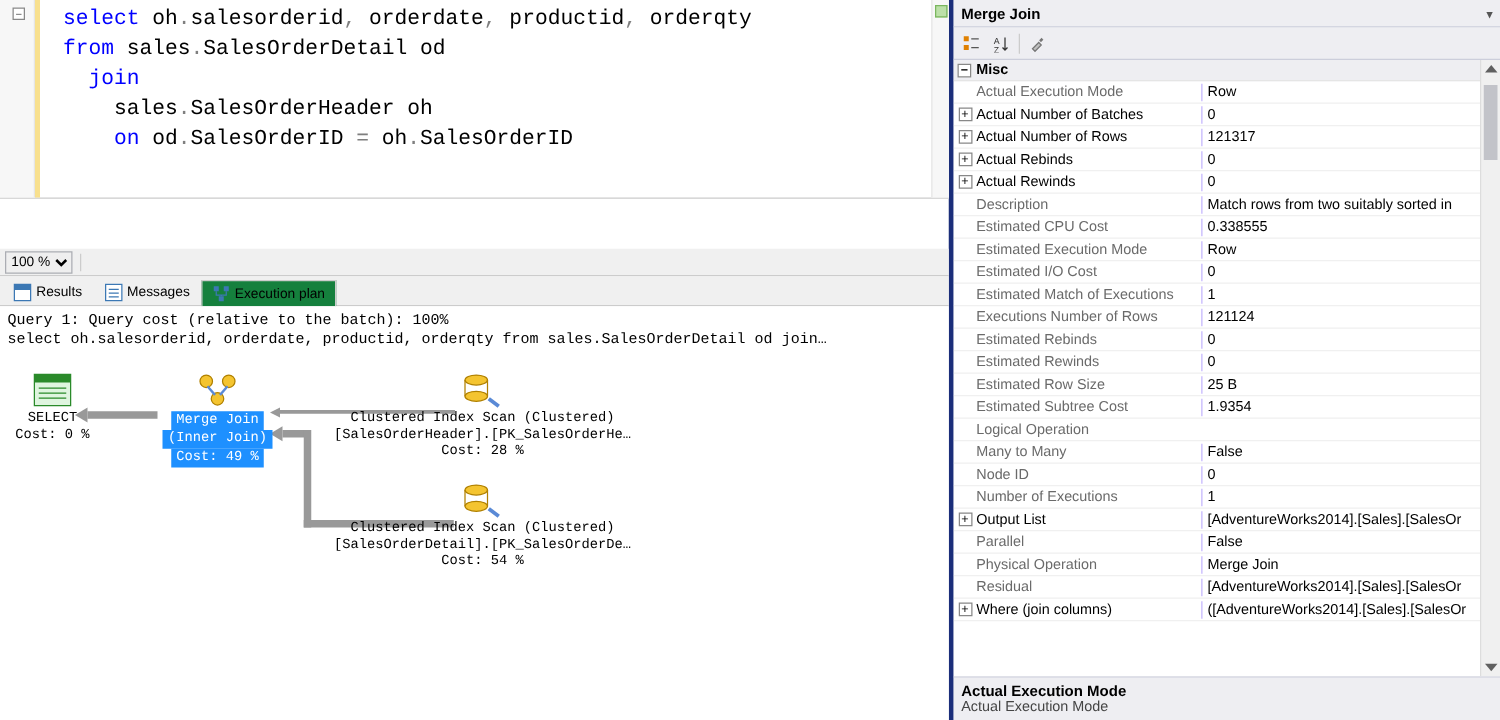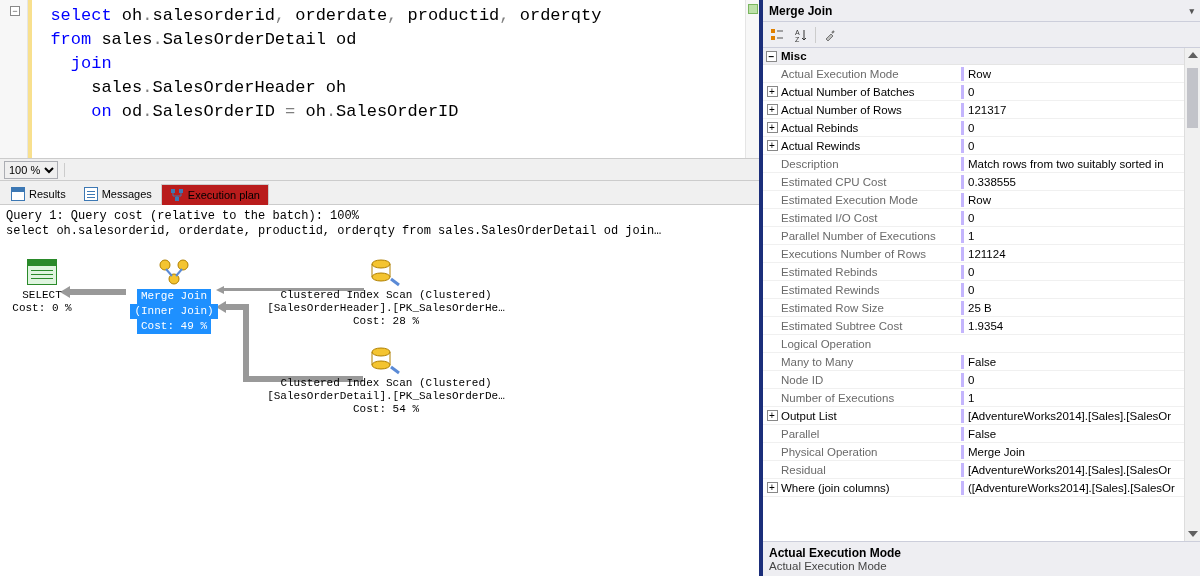--- a/index.html
+++ b/index.html
@@ -12,28 +12,28 @@
   .gutter { width: 28px; background: #f7f7f7; border-right: 1px solid #e5e5e5; height: 158px; position: relative; }
   .gutter-mark { position: absolute; top: 6px; left: 10px; width: 10px; height: 10px; border: 1px solid #888; font-size: 9px; line-height: 8px; text-align: center; color: #555; background: #fff; }
   .code-area { flex: 1; padding: 4px 2px; font-family: Consolas, "Courier New", monospace; font-size: 17px; line-height: 24px; white-space: pre; position: relative; }
   .code-area .kw { color: #0000ff; }
   .code-area .op { color: #7f7f7f; }
   .right-gutter { width: 14px; background: #f7f7f7; border-left: 1px solid #e5e5e5; position: relative; }
   .right-gutter .tick { position: absolute; top: 4px; left: 2px; width: 10px; height: 10px; background: #bce0a8; border: 1px solid #7ab65e; }
   .yellow-bar { position: absolute; left: 28px; top: 0; width: 4px; height: 158px; background: #f8e08e; }
 
   
-  .zoom-bar { height: 22px; background: #f0f0f0; border-bottom: 1px solid #ccc; display: flex; align-items: center; padding: 0 4px; gap: 4px; }
+  .zoom-bar { height: 22px; background: #f0f0f0; border-bottom: 1px solid #ccc; display: flex; align-items: center; padding: 0 4px; gap: 4px; margin-top: 40px; }
   .zoom-bar select { font-size: 11px; height: 18px; border: 1px solid #abadb3; }
   .zoom-sep { width: 1px; height: 14px; background: #ccc; margin: 0 2px; }
 
   
   .tabs { height: 24px; background: #f0f0f0; display: flex; align-items: flex-end; border-bottom: 1px solid #ccc; padding-left: 2px; gap: 0; }
   .tab { display: flex; align-items: center; gap: 4px; padding: 3px 8px; font-size: 11px; border: 1px solid transparent; border-bottom: none; cursor: pointer; }
-  .tab.active { background: #b91c1c; border-color: #ccc; position: relative; top: 1px; }
+  .tab.active { background: #15803d; border-color: #ccc; position: relative; top: 1px; }
   .tab .icon { width: 14px; height: 14px; display: inline-flex; align-items: center; justify-content: center; }
   .icon-grid { background: linear-gradient(#fff,#fff); border: 1px solid #3c78b4; position: relative; }
   .icon-grid::before { content:""; position:absolute; top:0; left:0; right:0; height:4px; background:#3c78b4; }
   .icon-msg { border: 1px solid #3c78b4; background:#fff; position:relative; }
   .icon-msg::after{content:""; position:absolute; top:3px; left:2px; right:2px; height:1px; background:#3c78b4; box-shadow:0 3px 0 #3c78b4, 0 6px 0 #3c78b4;}
   .icon-plan { position:relative; }
   .icon-plan svg { width:14px; height:14px; }
 
   
   .plan-area { flex: 1; background: #fff; overflow: hidden; padding: 4px 6px; position: relative; }
@@ -54,21 +54,21 @@
   .prop-toolbar { height: 26px; background: #eeeef2; border-bottom: 1px solid #cccedb; display: flex; align-items: center; padding: 0 4px; gap: 4px; }
   .ptool { width: 20px; height: 20px; display:inline-flex; align-items:center; justify-content:center; border:1px solid transparent; }
   .prop-grid { flex: 1; overflow: auto; background: #fff; font-size: 11.5px; }
   .prop-cat { background: #eeeef2; font-weight: bold; padding: 2px 4px 2px 18px; position:relative; border-bottom:1px solid #e5e5e5; }
   .prop-cat .expander { position:absolute; left:3px; top:3px; width:11px; height:11px; border:1px solid #888; font-size:10px; line-height:9px; text-align:center; background:#fff; }
   .prop-row { display: flex; border-bottom: 1px solid #f0f0f0; min-height: 18px; align-items: center; }
   .prop-row .exp-col { width: 18px; flex-shrink:0; display:flex; align-items:center; justify-content:center; }
   .prop-row .expander { width:11px; height:11px; border:1px solid #888; font-size:10px; line-height:9px; text-align:center; background:#fff; cursor:pointer; }
   .prop-row .k { width: 180px; padding: 1px 2px 1px 0; color: #6a6a6a; white-space: nowrap; overflow: hidden; text-overflow: ellipsis; }
   .prop-row.bold .k { color:#000; font-weight: normal; }
-  .prop-row .v { flex: 1; padding: 1px 4px; white-space: nowrap; overflow: hidden; text-overflow: ellipsis; border-left: 3px solid #c4b5fd; }
+  .prop-row .v { flex: 1; padding: 1px 4px; white-space: nowrap; overflow: hidden; text-overflow: ellipsis; border-left: 1px solid #c4b5fd; }
   .prop-desc { border-top: 1px solid #cccedb; padding: 4px 6px; background: #eeeef2; }
   .prop-desc .d-title { font-weight: bold; font-size: 12px; }
   .prop-desc .d-text { font-size: 11.5px; color:#444; }
   .vscroll { position:absolute; right:0; top:0; bottom:0; width:16px; background:#f0f0f0; border-left:1px solid #ddd; }
   .vscroll .thumb { position:absolute; left:2px; right:2px; top:20px; height:60px; background:#c2c3c9; }
   .vscroll .arrow-b { position:absolute; left:3px; width:0; height:0; border-left:5px solid transparent; border-right:5px solid transparent; }
   .vscroll .up { top:4px; border-bottom:6px solid #606060; }
   .vscroll .down { bottom:4px; border-top:6px solid #606060; }
 
   
@@ -281,21 +281,21 @@
           <span class="k">Estimated Execution Mode</span>
           <span class="v">Row</span>
         </div>
         <div class="prop-row">
           <span class="exp-col"></span>
           <span class="k">Estimated I/O Cost</span>
           <span class="v">0</span>
         </div>
         <div class="prop-row">
           <span class="exp-col"></span>
-          <span class="k">Parallel Number of Executions</span>
+          <span class="k">Estimated Match of Executions</span>
           <span class="v">1</span>
         </div>
         <div class="prop-row">
           <span class="exp-col"></span>
           <span class="k">Executions Number of Rows</span>
           <span class="v">121124</span>
         </div>
         <div class="prop-row">
           <span class="exp-col"></span>
           <span class="k">Estimated Rebinds</span>

